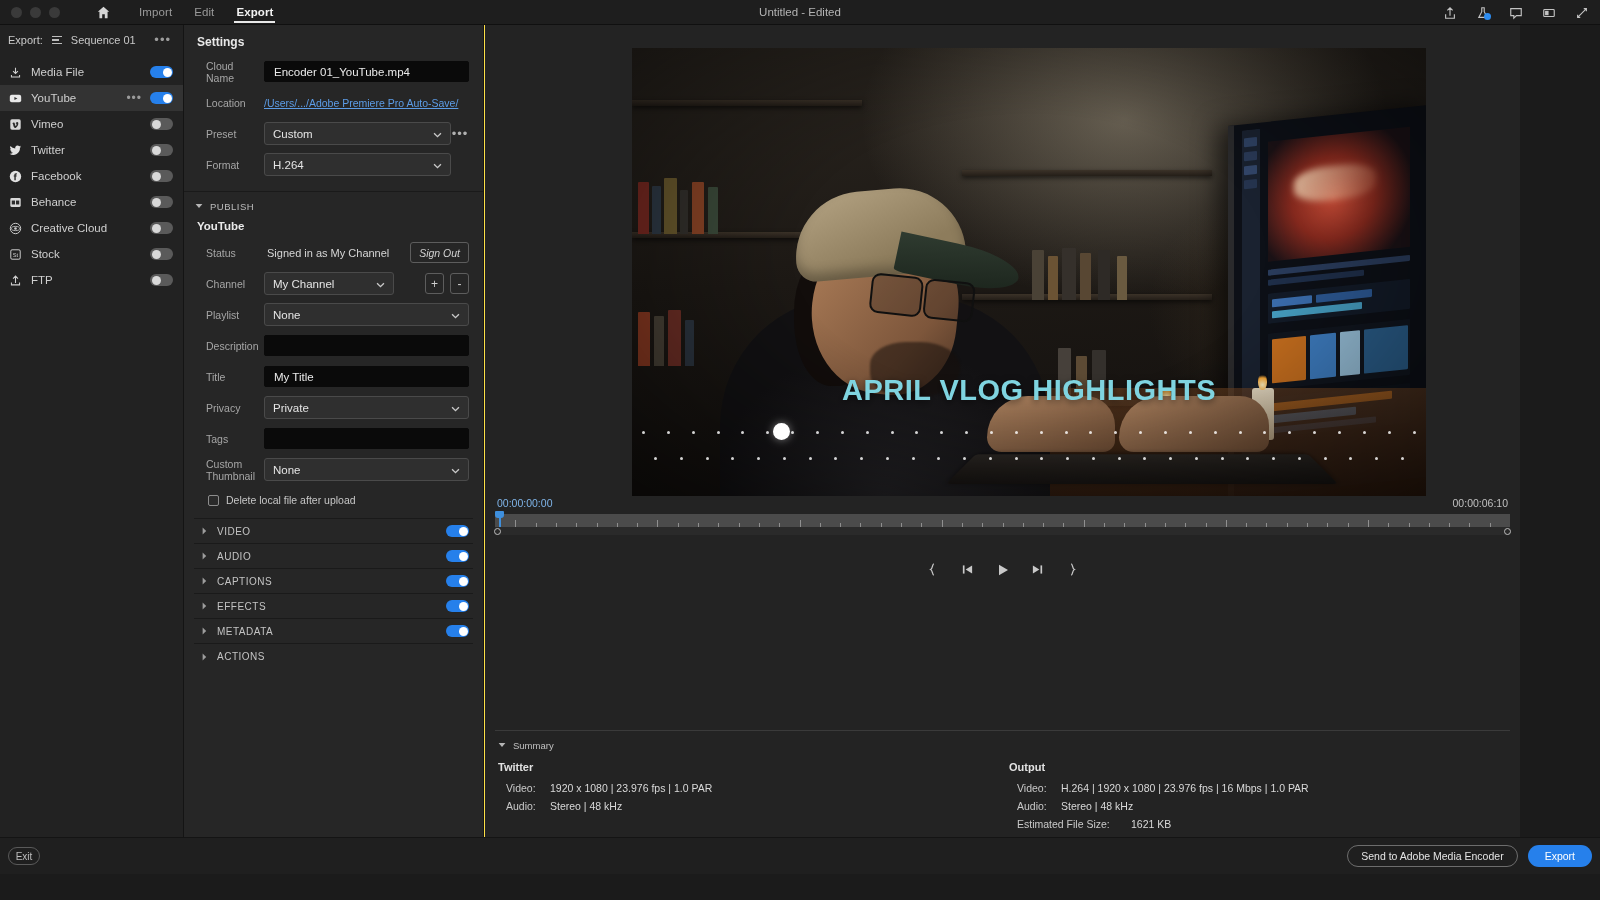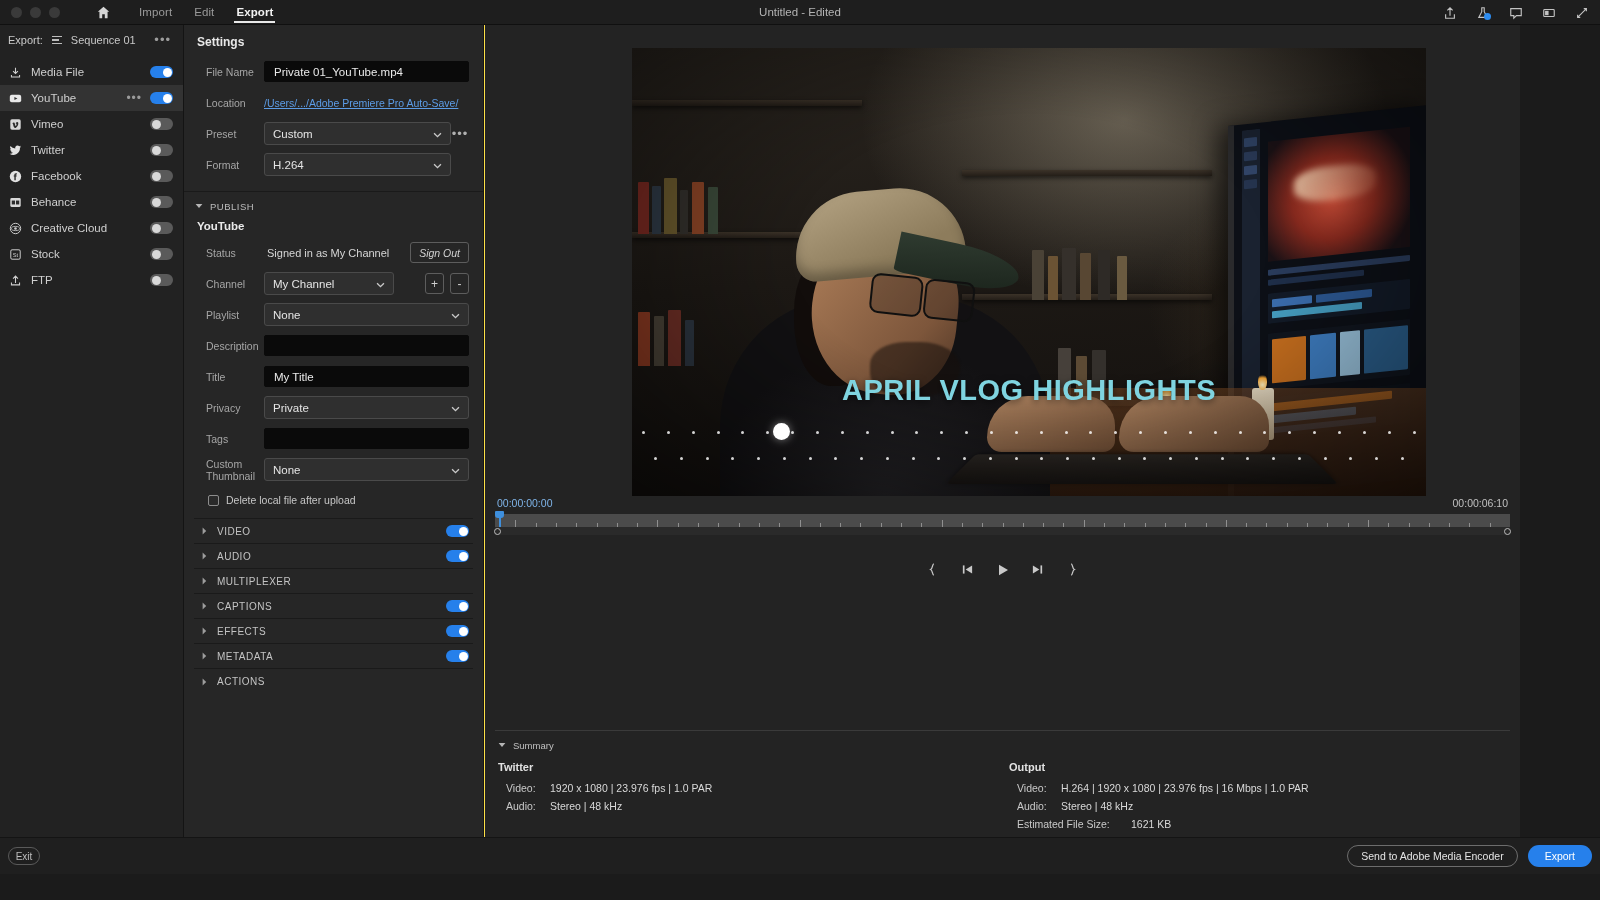--- a/index.html
+++ b/index.html
@@ -503,22 +503,22 @@
       </div>
 
     </div>
   </div>
 
   <div class="settings">
     <div class="settings-title">Settings</div>
 
     <div class="sec-top">
       <div class="frow">
-        <span class="flabel">File Name</span>
-        <span class="ftext">Private 01_YouTube.mp4</span>
+        <span class="flabel">Cloud Name</span>
+        <span class="ftext">Encoder 01_YouTube.mp4</span>
       </div>
       <div class="frow">
         <span class="flabel">Location</span>
         <span class="flink">/Users/.../Adobe Premiere Pro Auto-Save/</span>
       </div>
       <div class="frow">
         <span class="flabel">Preset</span>
         <span class="fselect">
           <span>Custom</span>
           <span class="chev"><svg viewBox="0 0 10 7">
@@ -628,28 +628,20 @@
       <div class="acc-row">
         <span class="rcaret">
             <svg viewBox="0 0 5 8">
               <path d="M0.6 0.6 L4.2 4 L0.6 7.4 Z"></path>
             </svg>
           </span>
         <span class="acc-lbl">AUDIO</span>
         <span class="toggle on">
             <i></i>
           </span>
-      </div>
-      <div class="acc-row">
-        <span class="rcaret">
-            <svg viewBox="0 0 5 8">
-              <path d="M0.6 0.6 L4.2 4 L0.6 7.4 Z"></path>
-            </svg>
-          </span>
-        <span class="acc-lbl">MULTIPLEXER</span>
       </div>
       <div class="acc-row">
         <span class="rcaret">
             <svg viewBox="0 0 5 8">
               <path d="M0.6 0.6 L4.2 4 L0.6 7.4 Z"></path>
             </svg>
           </span>
         <span class="acc-lbl">CAPTIONS</span>
         <span class="toggle on">
             <i></i>

